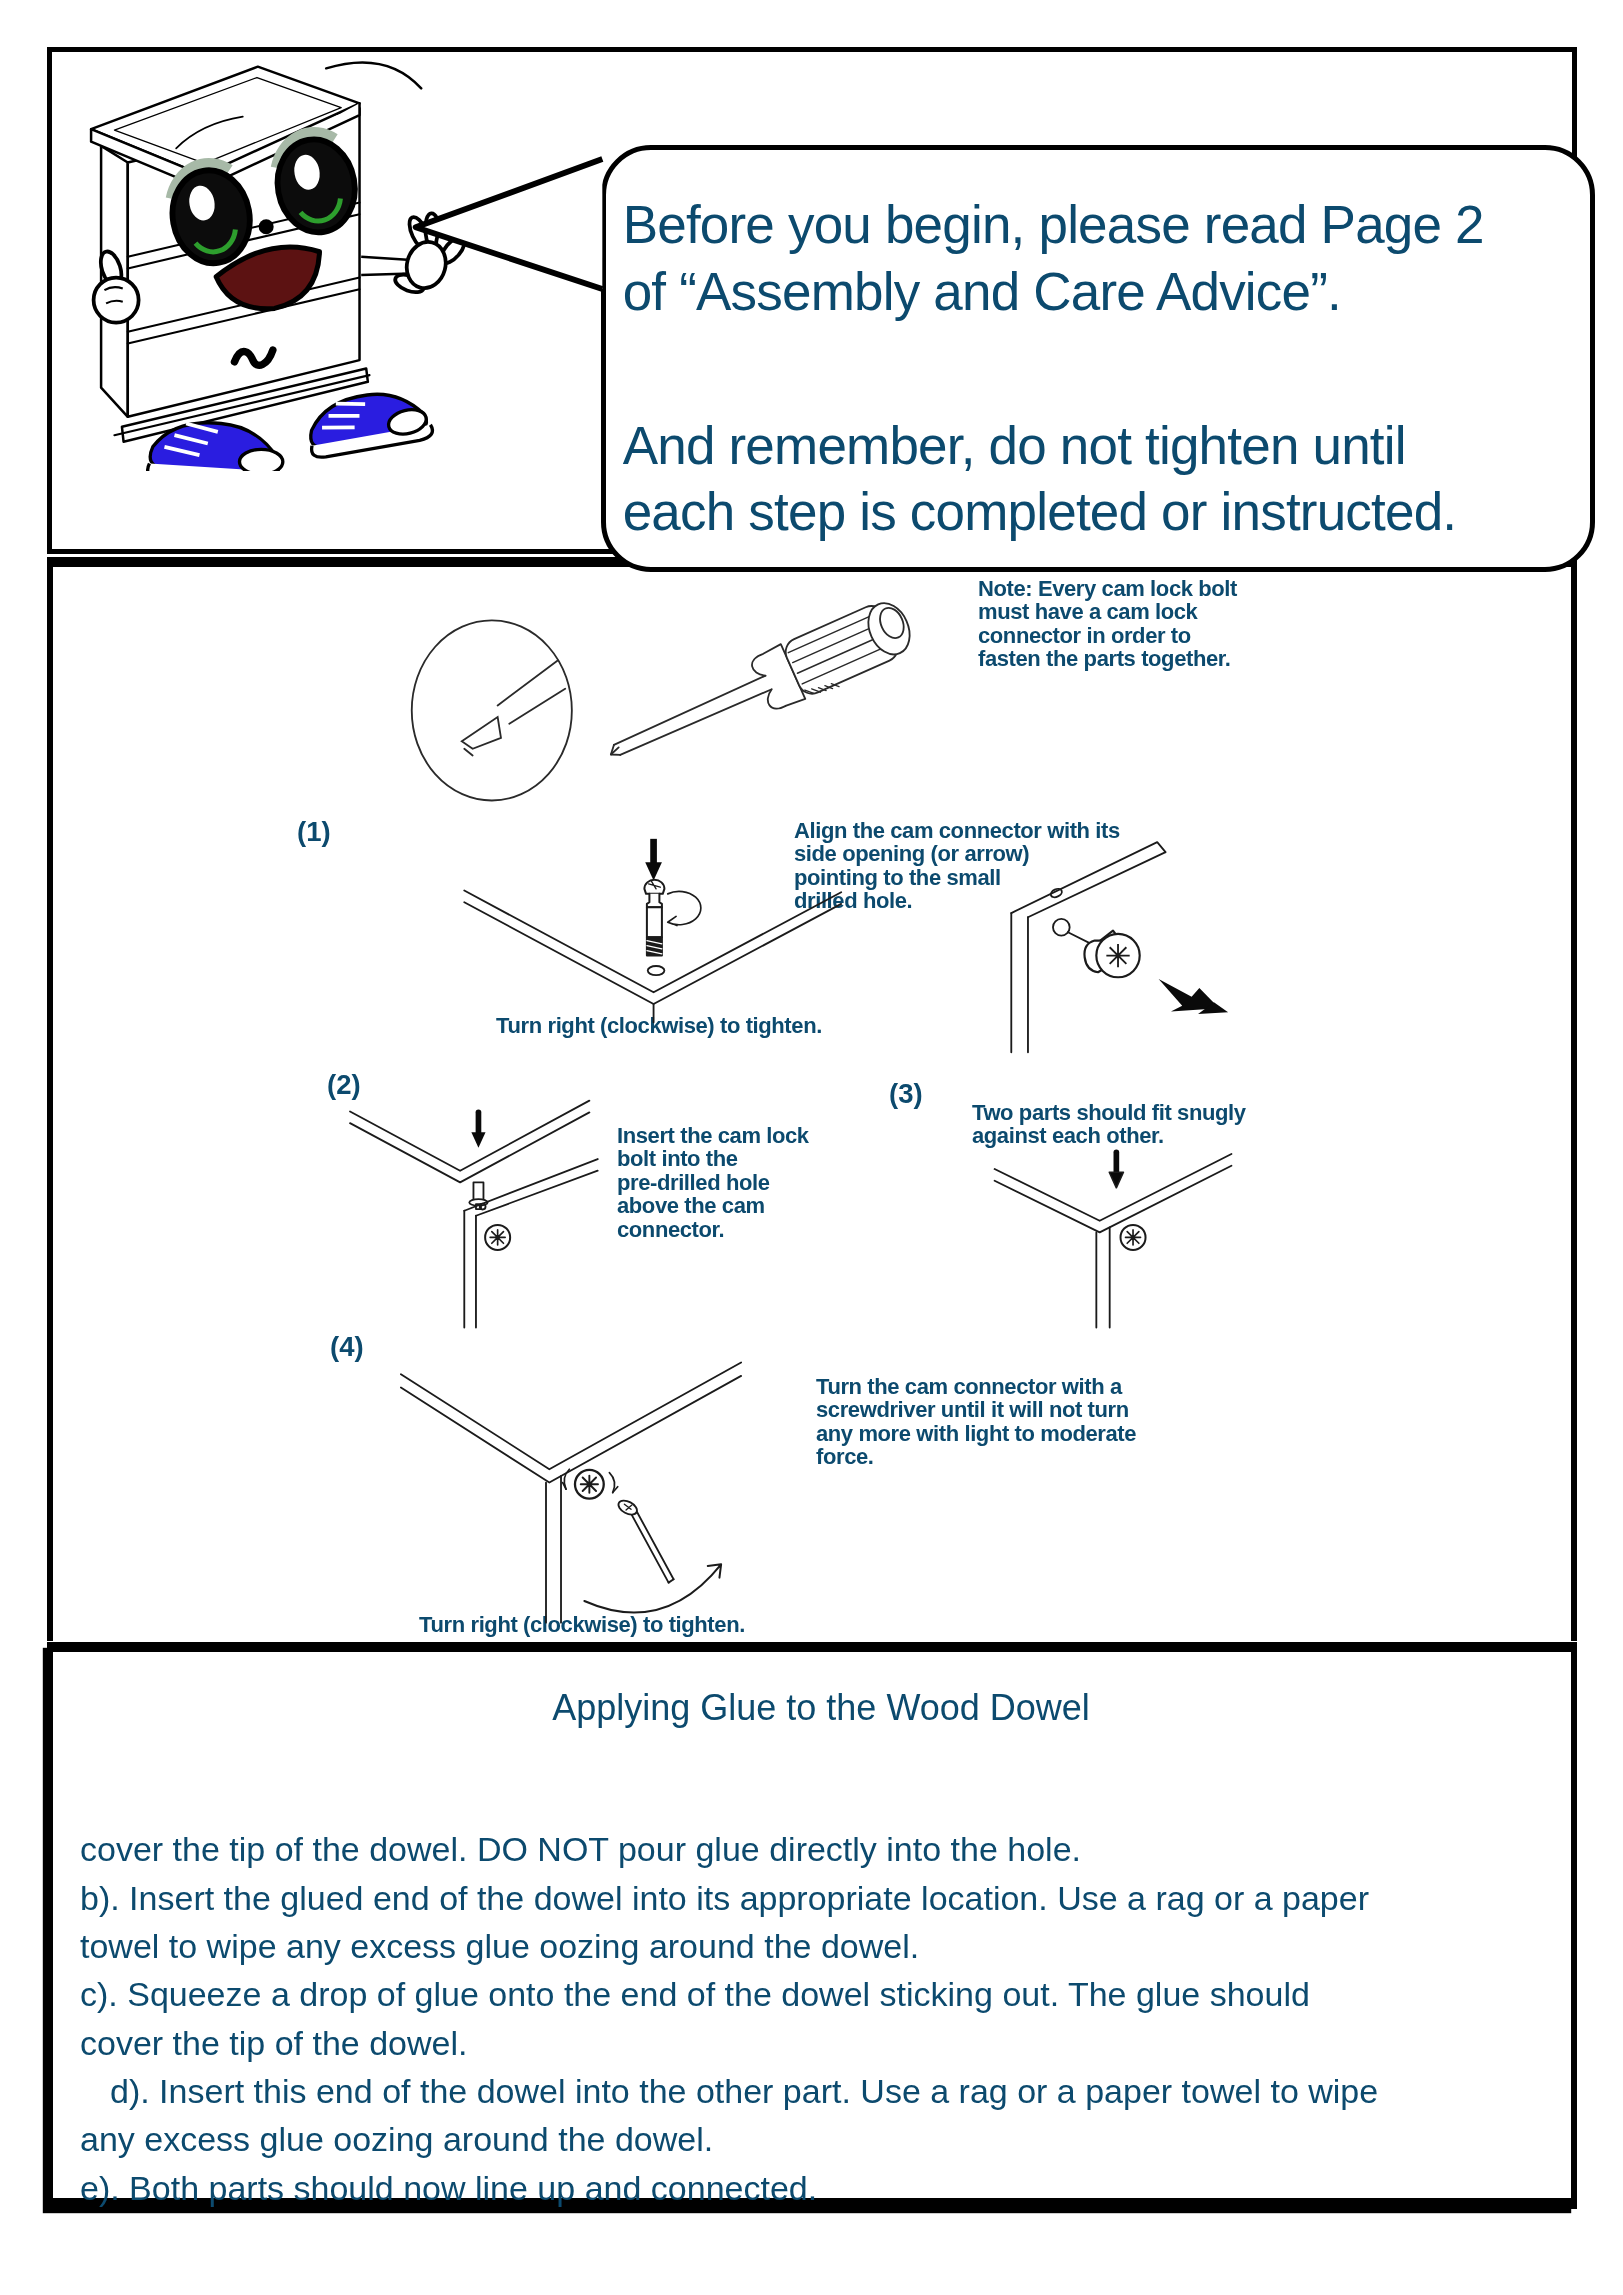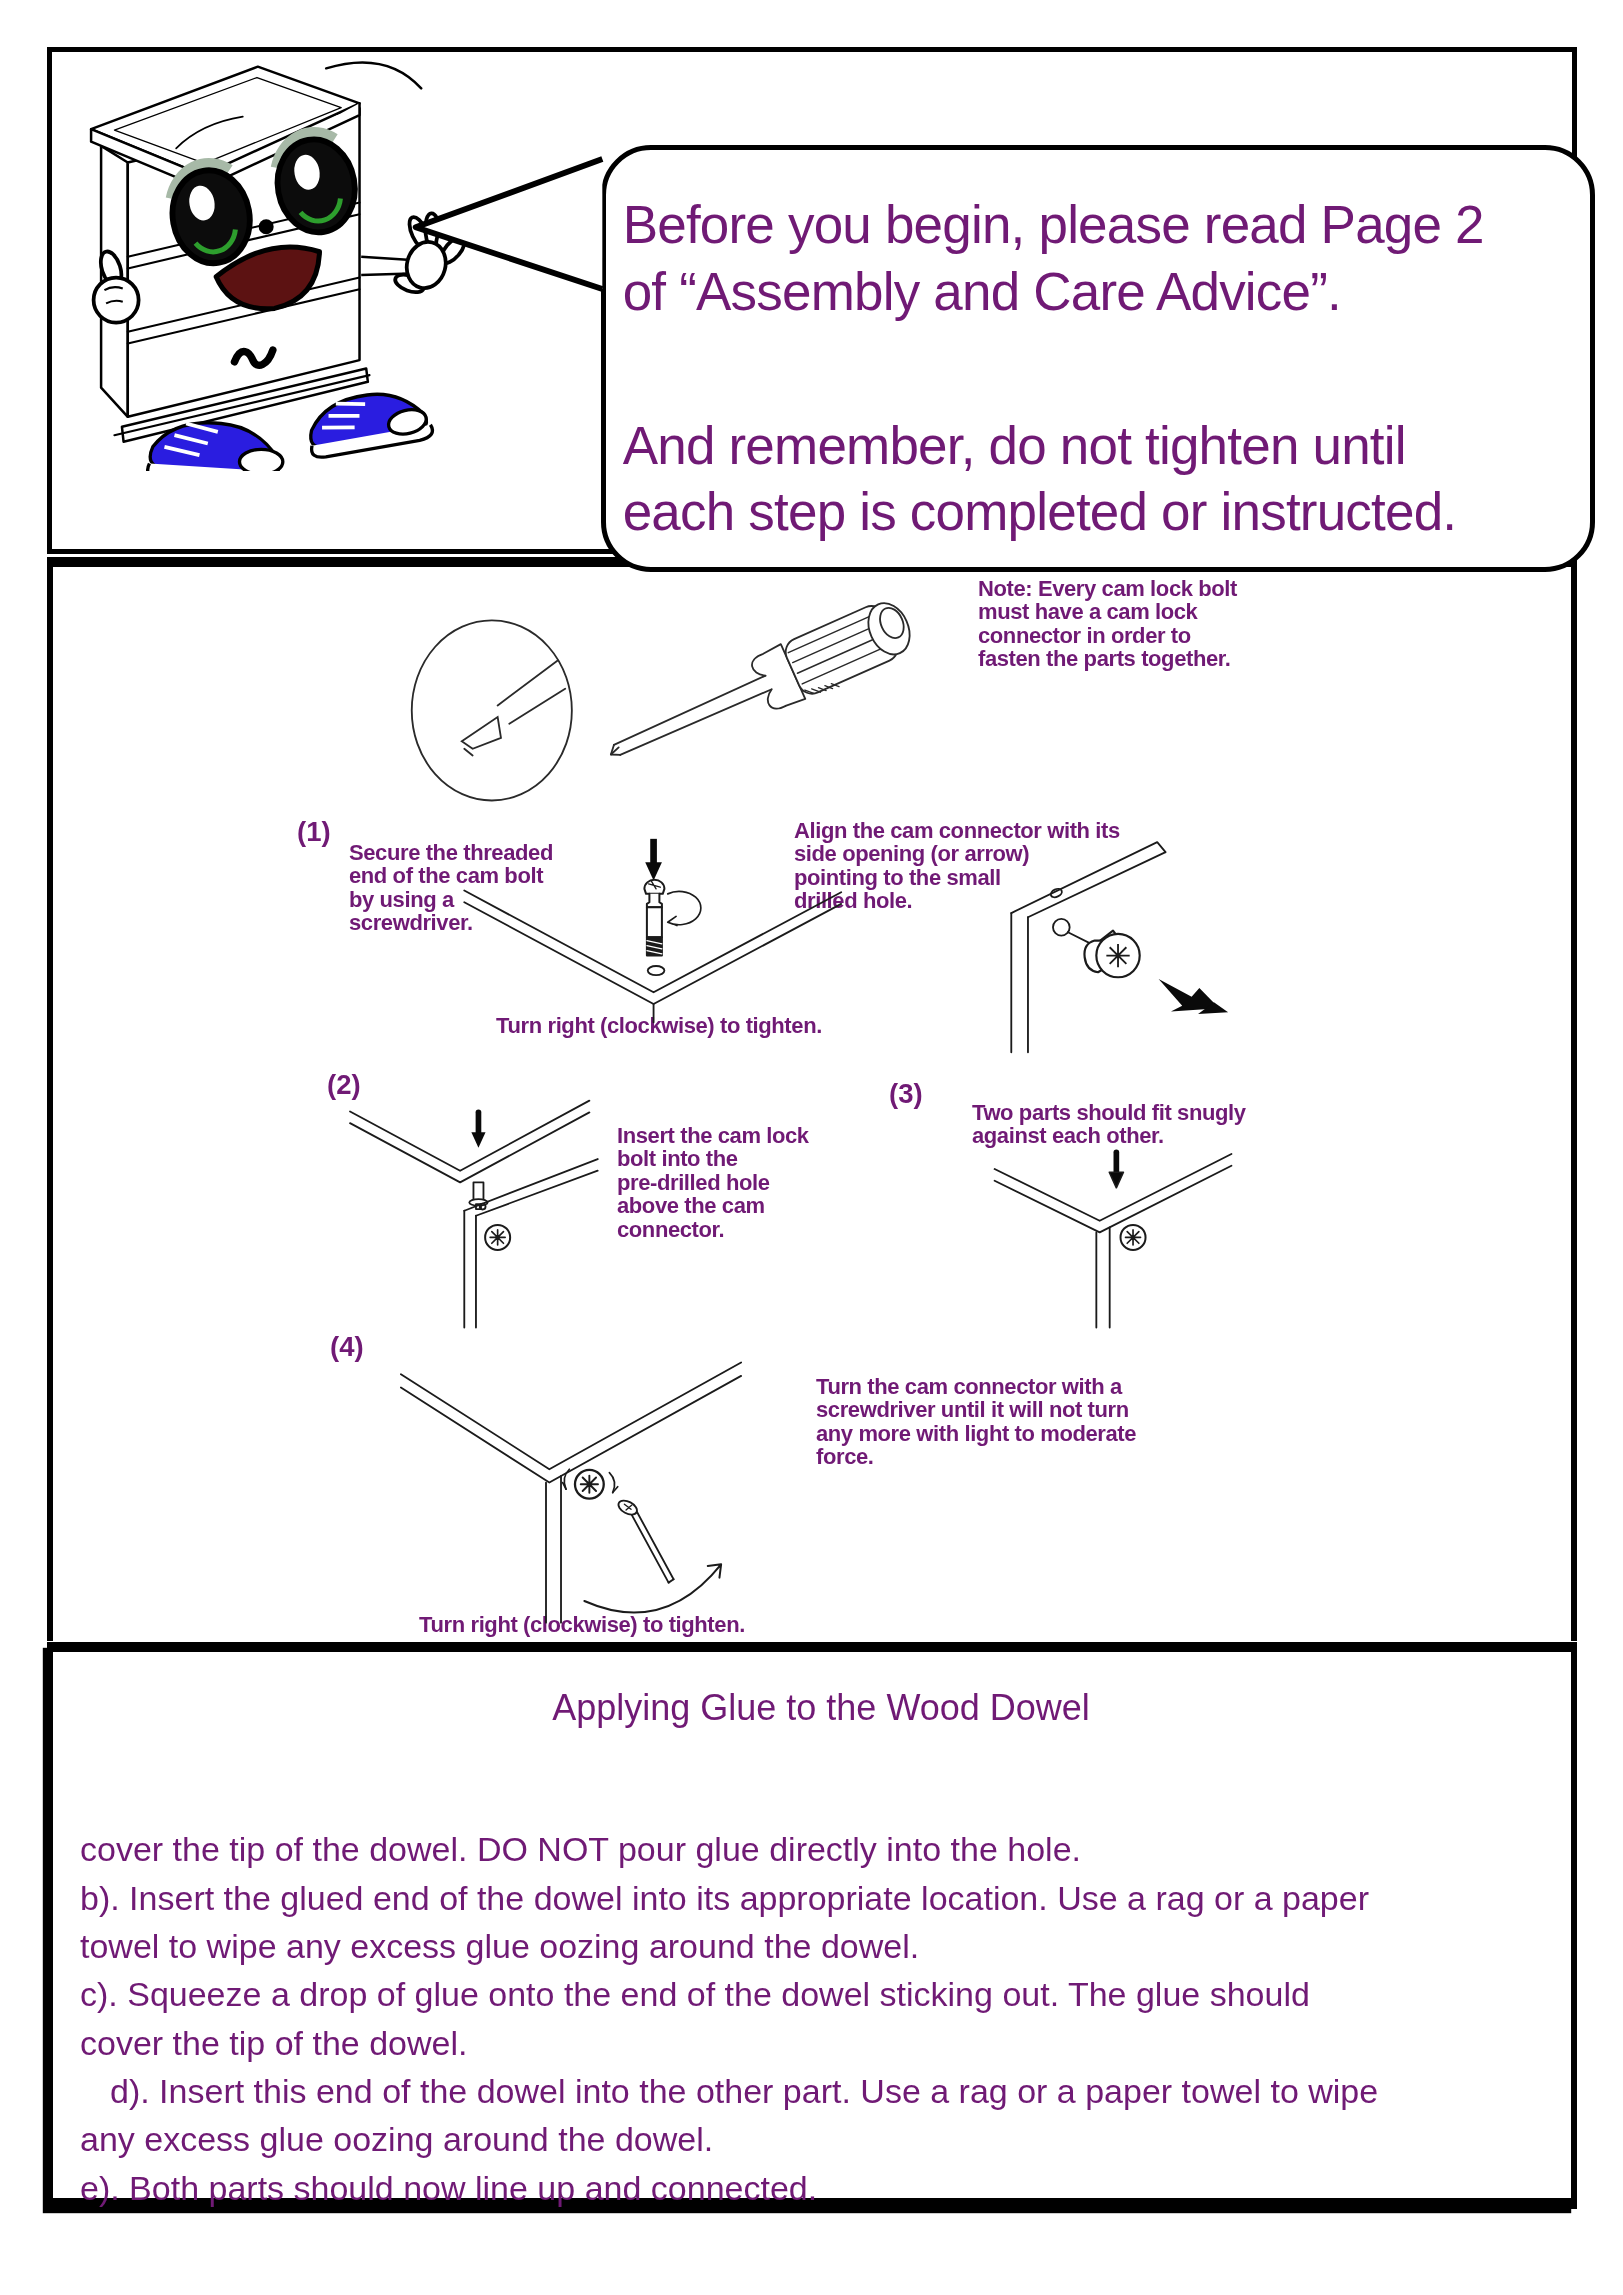--- a/index.html
+++ b/index.html
@@ -1,17 +1,17 @@
 <!DOCTYPE html>
 <html style="--shoe: #2a1de0; --mouth: #5c1212; --iris: #2d9e2d; --brow: #a7b9a7;font-size:13.3px"><head>
 <meta charset="utf-8">
 <style>
   html,body{margin:0;padding:0;background:#fff;}
   .page{position:relative;width:1623px;height:2295px;background:#fff;overflow:hidden;
-        font-family:"Liberation Sans", sans-serif;color:#701a75;}
+        font-family:"Liberation Sans", sans-serif;color:#0c4a6e;}
   .box{position:absolute;box-sizing:border-box;border:5.8px solid #000;background:#fff;}
   #box-top{left:47px;top:47px;width:1530px;height:507px;}
   #box-mid{left:47px;top:557px;width:1530px;height:1084px;border-width:10px 6.7px 0 6.7px;}
   #box-bot{left:47px;top:1642px;width:1530px;height:567px;border-width:10px 6.7px 11px 6.7px;
            box-shadow:-5px 5px 0 -0.8px #000;}
   
   .bubble{position:absolute;left:549px;top:93px;width:994px;height:427px;
           border:5.8px solid #000;border-radius:50px;box-sizing:border-box;background:#fff;z-index:2;}
   .bub-line{position:absolute;left:16.7px;font-size:53px;letter-spacing:-0.8px;line-height:1;}
   .tail{position:absolute;left:392px;top:125px;z-index:3;}
@@ -233,26 +233,20 @@
   </svg>
 
   <div class="bt" style="left:978px;top:577px;">
     <div>Note: Every cam lock bolt</div>
     <div>must have a cam lock</div>
     <div>connector in order to</div>
     <div>fasten the parts together.</div>
   </div>
 
   <div class="steplab" style="left:297px;top:816px;">(1)</div>
-  <div class="bt" style="left:349px;top:841px;">
-    <div>Secure the threaded</div>
-    <div>end of the cam bolt</div>
-    <div>by using a</div>
-    <div>screwdriver.</div>
-  </div>
   <div class="cap" style="left:467px;top:1013px;width:384px;">Turn right (clockwise) to tighten.</div>
 
   <div class="bt" style="left:794px;top:819px;">
     <div>Align the cam connector with its</div>
     <div>side opening (or arrow)</div>
     <div>pointing to the small</div>
     <div>drilled hole.</div>
   </div>
 
   <div class="steplab" style="left:327px;top:1069px;">(2)</div>

